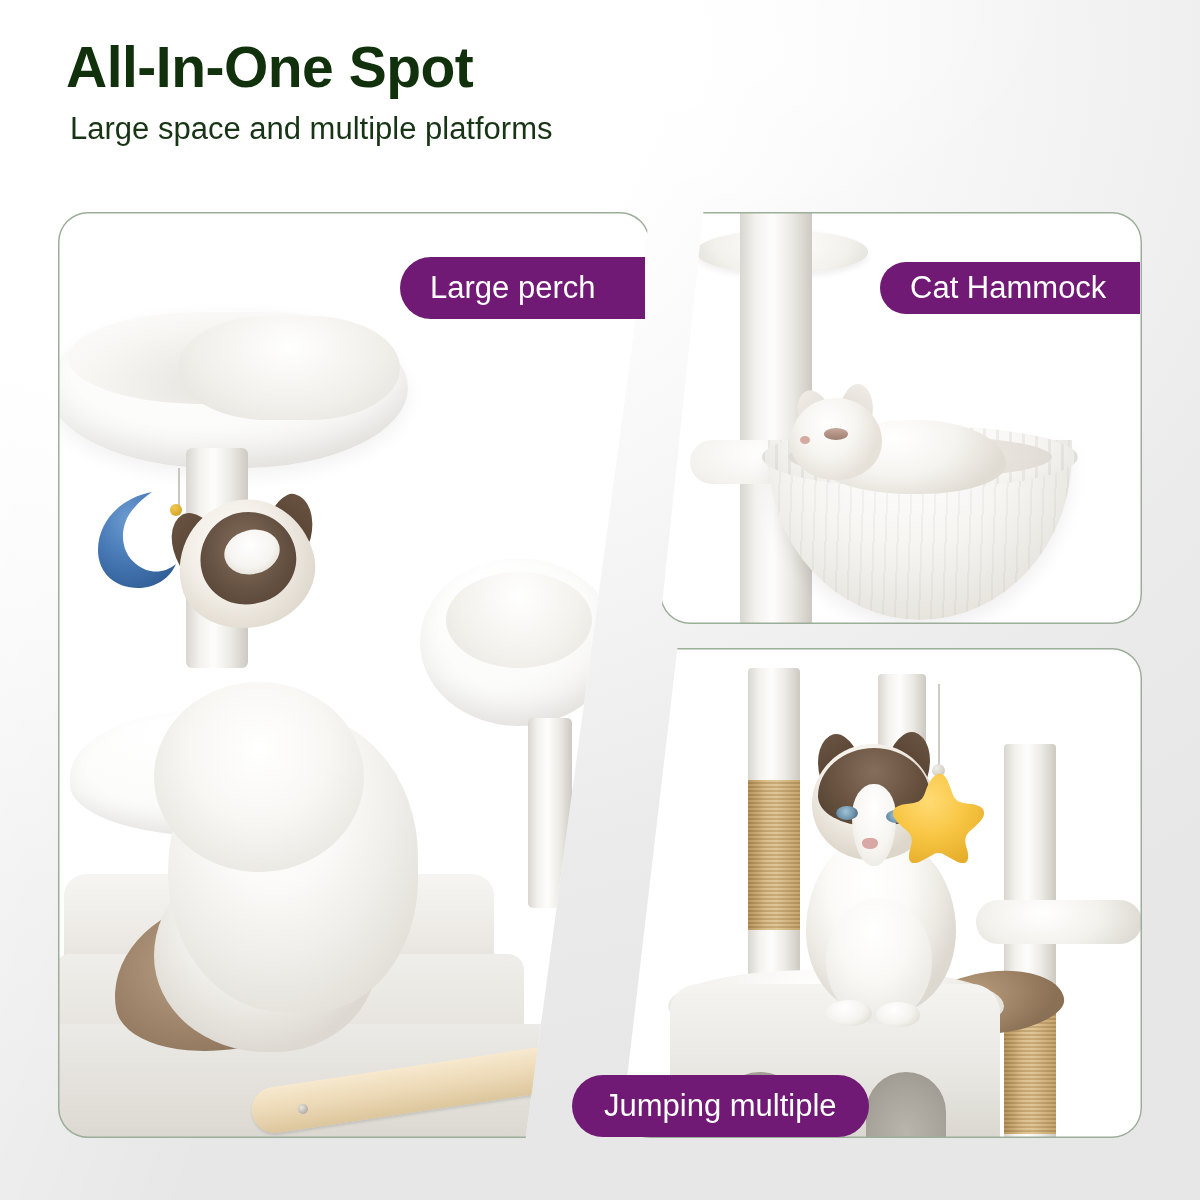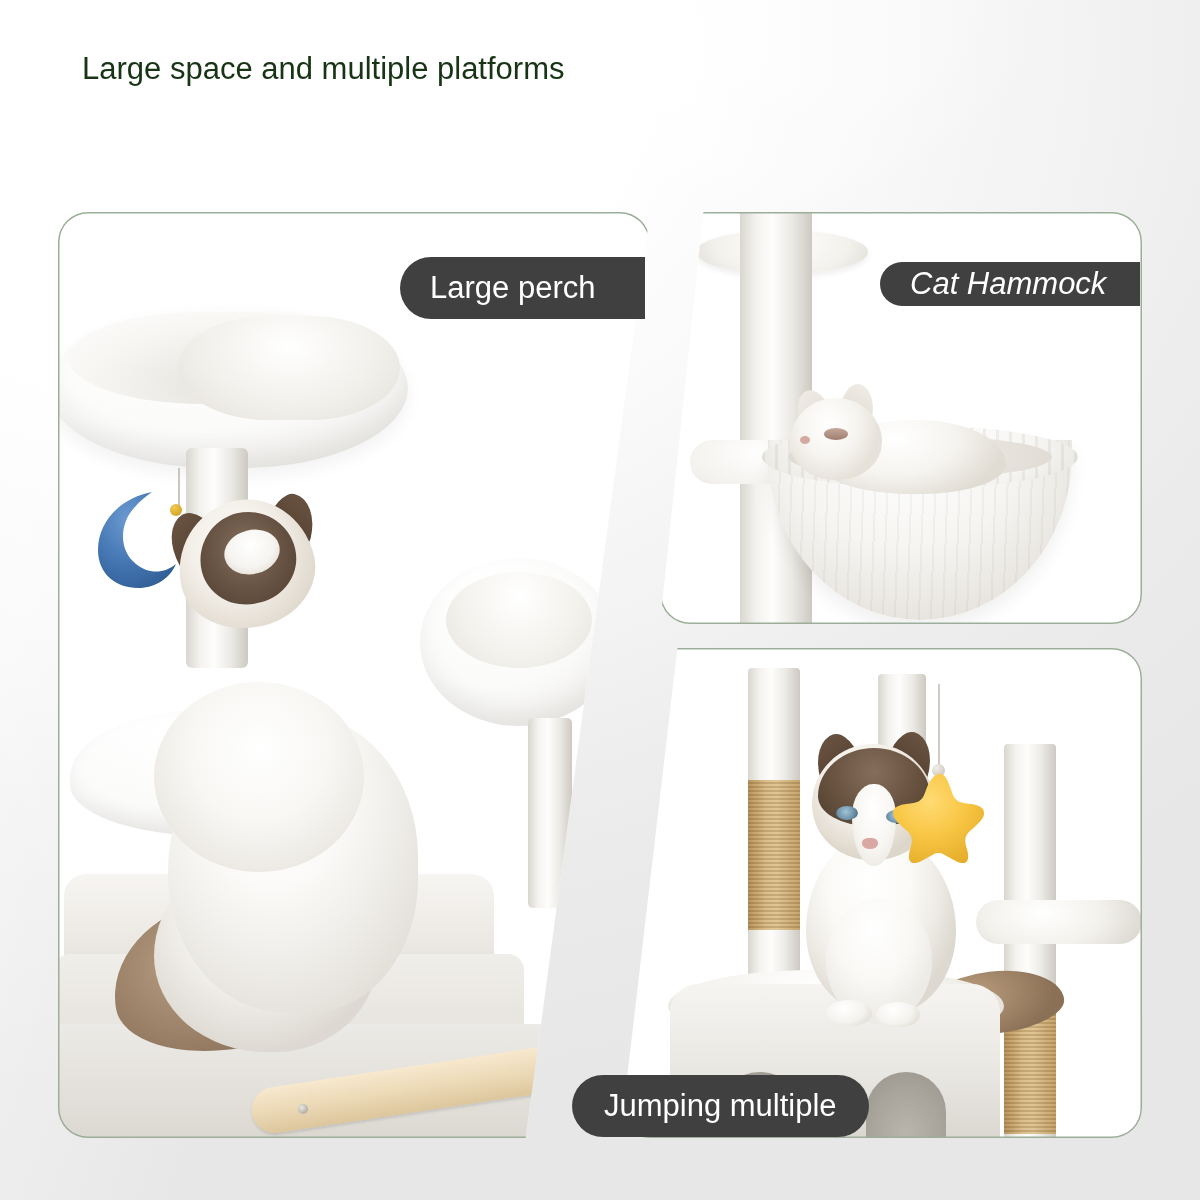--- a/index.html
+++ b/index.html
@@ -35,21 +35,21 @@
     color: #11300c;
     letter-spacing: -0.5px;
     line-height: 1.05;
     margin: 0;
     white-space: nowrap;
   }
   #subheadline {
     font-size: 31px;
     font-weight: normal;
     color: #173415;
-    margin: 14px 0 0 16px;
+    margin: 14px 0 0 4px;
     line-height: 1.1;
     white-space: nowrap;
   }
 
   
   .panel {
     position: absolute;
     overflow: hidden;
     background: #ffffff;
     border: 1px solid #9fb09c;
@@ -105,42 +105,41 @@
     border-radius: 30px;
     clip-path: polygon(11% 0%, 100% 0%, 100% 100%, 0% 100%);
     box-shadow: inset 0 0 0 1.5px #9cae99;
     pointer-events: none;
   }
 
   
   .badge {
     position: absolute;
     display: flex; align-items: center;
-    background: #404040;
+    background: #701a75;
     color: #ffffff;
     font-size: 31px;
     font-weight: normal;
     white-space: nowrap;
     box-sizing: border-box;
     z-index: 40;
   }
   #badge-large-perch {
     left: 400px; top: 257px;
     height: 62px;
     padding: 0 0 0 30px;
     width: 245px;
     border-radius: 31px 0 0 31px;
   }
   #badge-cat-hammock {
     left: 880px; top: 262px;
-    height: 44px;
+    height: 52px;
     padding: 0 0 0 30px;
     width: 260px;
     border-radius: 31px 0 0 31px;
-    font-style: italic;
   }
   #badge-jumping {
     left: 572px; top: 1075px;
     height: 62px;
     padding: 0 32px;
     border-radius: 31px;
   }
 
   
   .ph { position: absolute; }
@@ -495,20 +494,21 @@
   
   .soft-shadow { box-shadow: 0 6px 14px rgba(0,0,0,0.05); }
 </style>
 </head>
 <body>
 
 <div id="bg-base"></div>
 <div id="bg-sheen"></div>
 
 <div id="header">
+  <h1 id="headline">All-In-One Spot</h1>
   <p id="subheadline">Large space and multiple platforms</p>
 </div>
 
 <div class="panel" id="panel-left">
   <div class="panel-inner">
     <div id="lp-scene">
 
       <div class="ph plush" id="lp-top-perch"></div>
       <div class="ph" id="lp-top-perch-lip"></div>
       <div class="ph" id="lp-top-perch-rim"></div>

